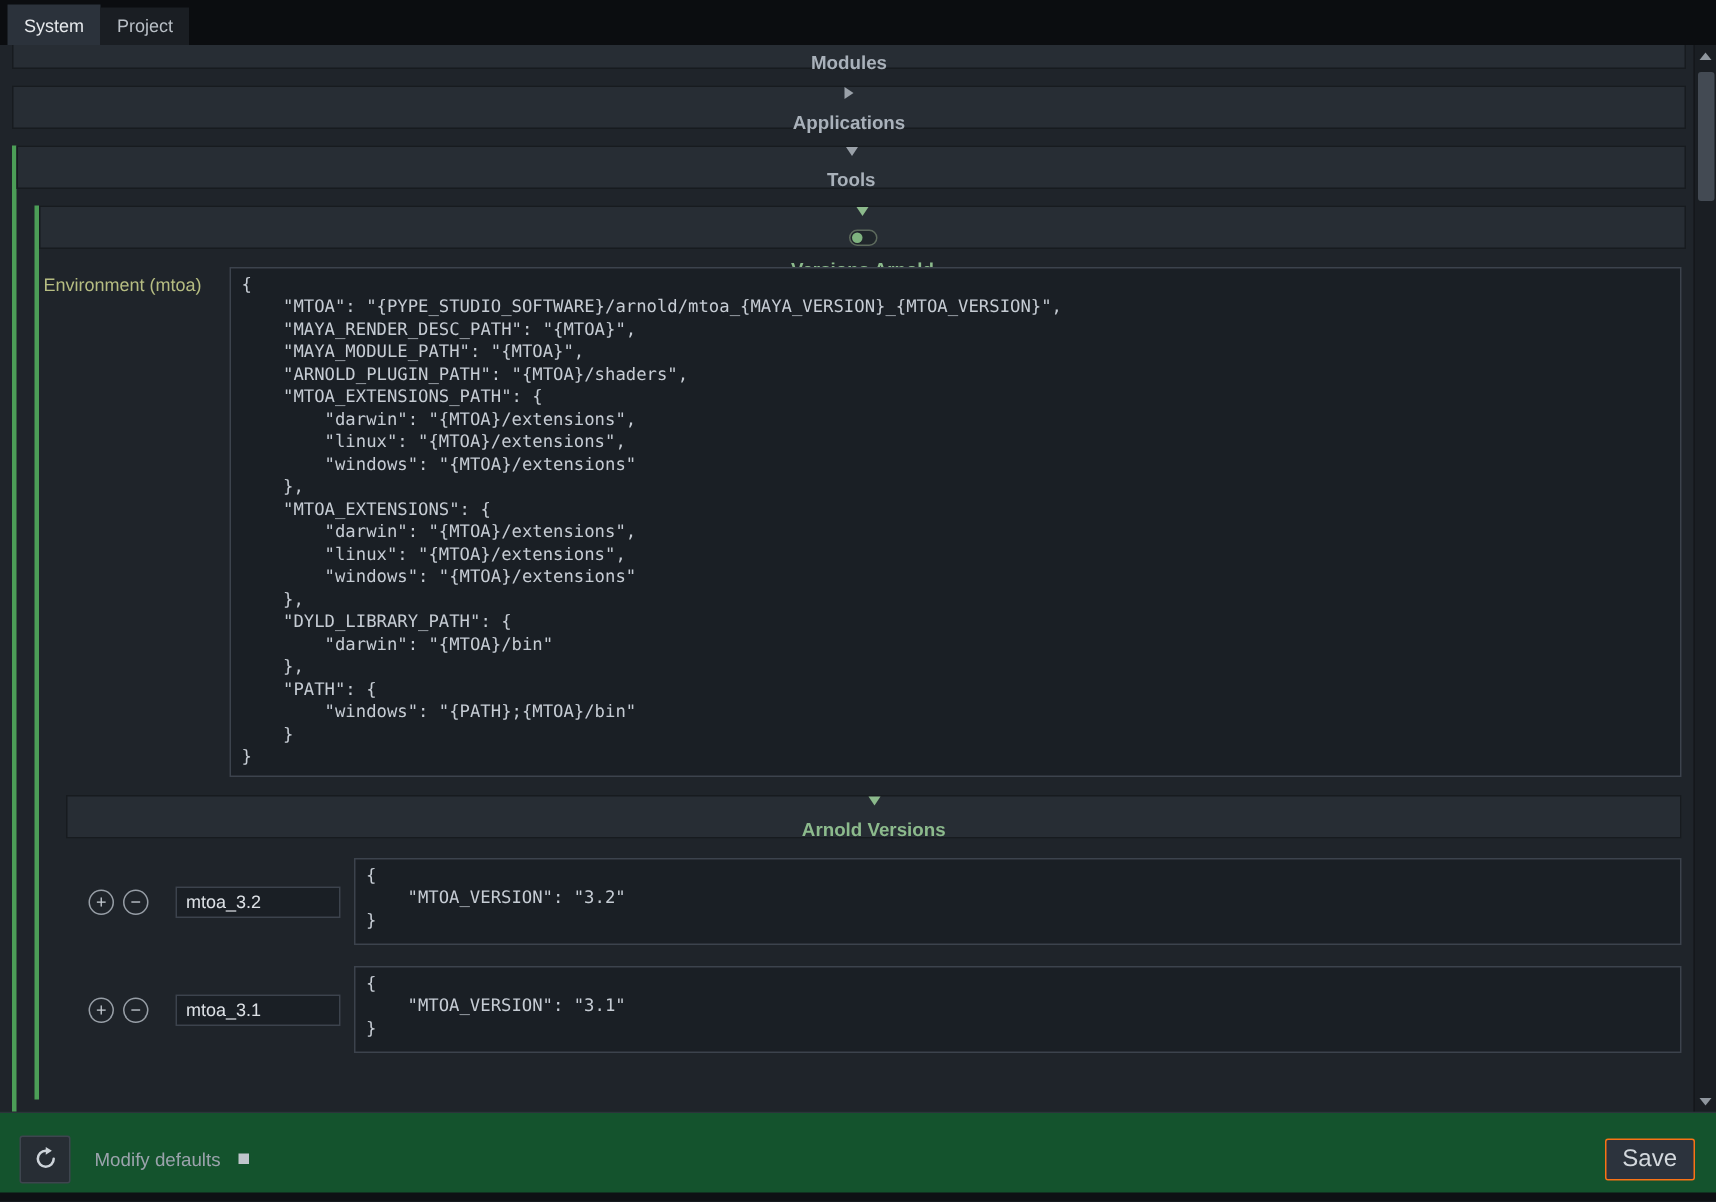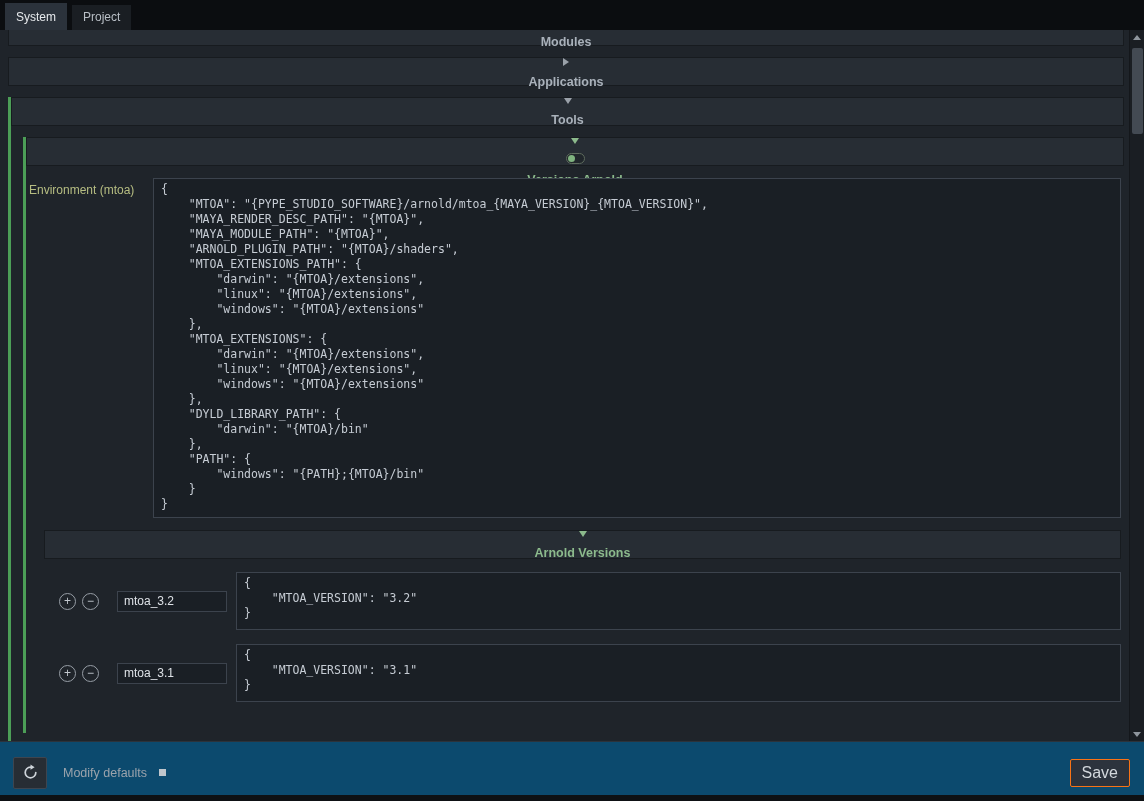--- a/index.html
+++ b/index.html
@@ -1,20 +1,20 @@
 <!DOCTYPE html>
 <html><head>
 <meta charset="utf-8">
 <style>
   * { box-sizing: border-box; margin: 0; padding: 0; }
   html, body { width: 1144px; height: 801px; }
   body { background: #0e1114; font-family: "Liberation Sans", sans-serif; overflow: hidden; }
 
   
-  .tabbar { height: 30px; background: #0b0d10; display: flex; align-items: flex-end; padding-left: 5px; gap: 5px; }
+  .tabbar { height: 30px; background: #0b0d10; display: flex; align-items: flex-end; padding-left: 5px; gap: 0; }
   .tab { padding: 5px 11px 6px; font-size: 12px; color: #b9bfc6; background: #1a1e23; cursor: pointer; }
   .tab.active { background: #2b323b; color: #e6e9ec; padding-top: 7px; }
 
   
   .main { position: relative; width: 1144px; height: 711px; background: #1f242a; display: flex; overflow: hidden; }
   .content { flex: 1; margin-top: -13px; padding: 0 5px 0 8px; overflow: hidden; }
 
   .section-header { height: 29px; background: #272d34; border: 1px solid #171b1f; display: flex; align-items: center; padding: 0 9px; gap: 9px; cursor: pointer; flex-direction: column; }
   .section-label { font-size: 12.5px; font-weight: bold; color: #a9b1ba; }
   .group { margin-bottom: 11px; }
@@ -46,21 +46,21 @@
 
   
   .scrollbar { width: 15px; background: #1a1e23; border-left: 1px solid #14171b; display: flex; flex-direction: column; align-items: center; }
   .sb-btn { width: 15px; height: 14px; display: flex; align-items: center; justify-content: center; cursor: pointer; }
   .sb-up-arrow { width: 0; height: 0; border-left: 4px solid transparent; border-right: 4px solid transparent; border-bottom: 5px solid #8f969e; }
   .sb-down-arrow { width: 0; height: 0; border-left: 4px solid transparent; border-right: 4px solid transparent; border-top: 5px solid #8f969e; }
   .sb-track { flex: 1; width: 100%; position: relative; }
   .sb-thumb { position: absolute; left: 2px; top: 4px; width: 11px; height: 86px; background: #434a53; border-radius: 2px; cursor: pointer; }
 
   
-  .footer { height: 54px; background: #0c4a6e; border-top: 1px solid #2c333b; display: flex; align-items: center; padding: 8px 14px 0 13px; gap: 12px; }
+  .footer { height: 54px; background: #14532d; border-top: 1px solid #2c333b; display: flex; align-items: center; padding: 8px 14px 0 13px; gap: 12px; }
   .refresh-btn { width: 34px; height: 32px; background: #272d34; border: 1px solid #3e454f; border-radius: 2px; display: flex; align-items: center; justify-content: center; cursor: pointer; padding: 0; }
   .modify-label { font-size: 12.5px; color: #9ba3ac; margin-left: 4px; }
   .mini-square { width: 7px; height: 7px; background: #c0c6cc; display: inline-block; cursor: pointer; }
   .spacer { flex: 1; }
   .save-btn { background: #2c333d; border: 1px solid #f97316; color: #d3d8dd; font-size: 16px; padding: 4px 11px; border-radius: 2px; cursor: pointer; font-family: "Liberation Sans", sans-serif; }
 </style>
 </head>
 <body>
 
 <div class="tabbar">

